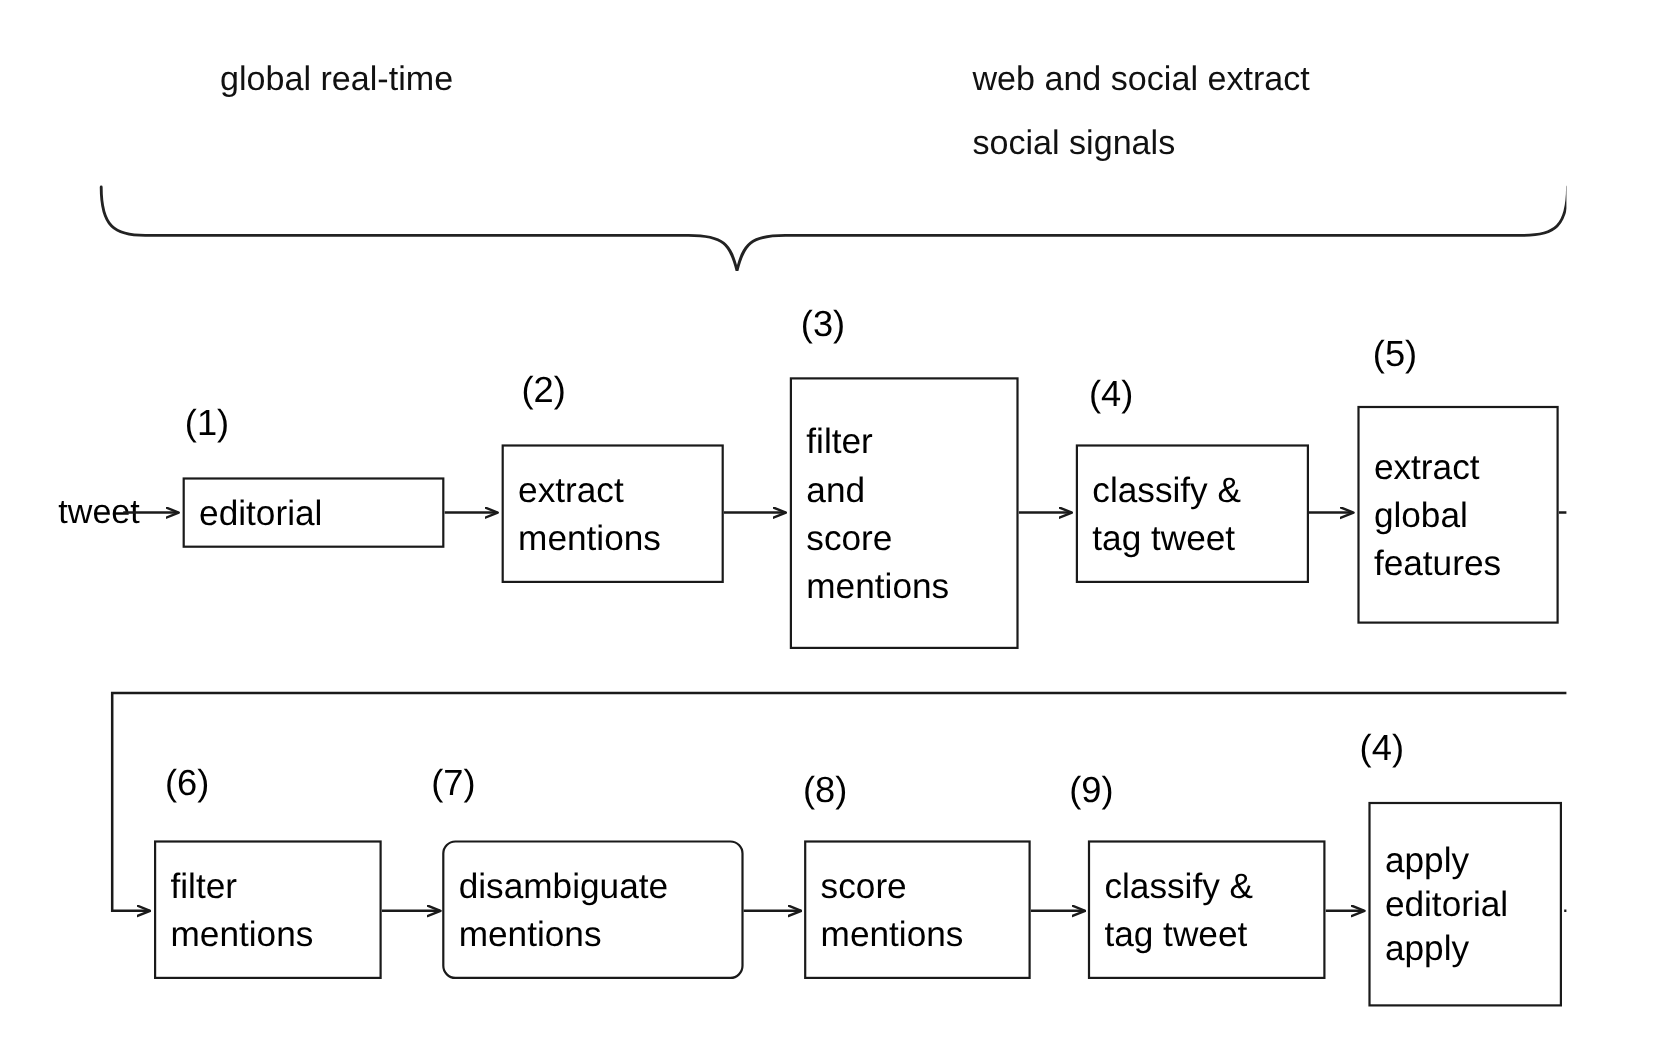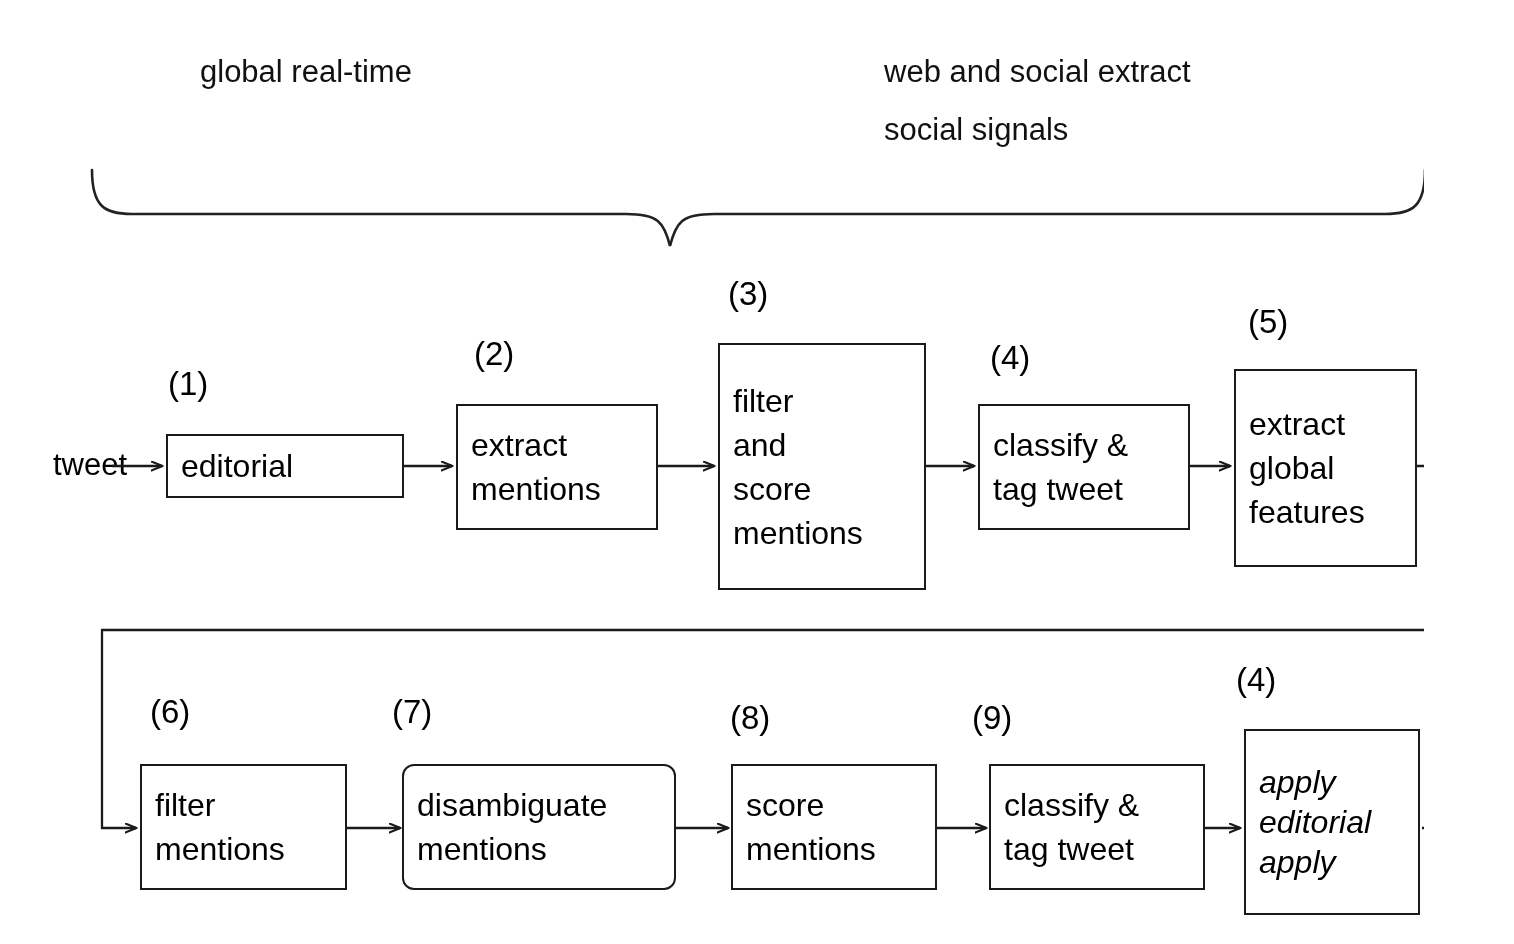--- a/index.html
+++ b/index.html
@@ -58,21 +58,21 @@
     align-items: flex-start;
     padding-left: 13px;
     padding-right: 8px;
   }
   .node .line {
     font-size: 32px;
     line-height: 44px;
     white-space: pre;
     color: #000;
   }
-  .node.tight .line { line-height: 40px; font-style: italic; }
+  .node.tight .line { line-height: 40px; }
 </style>
 </head>
 <body>
 
 <div id="canvas">
 
   <div class="ann-text" style="left:200px; top:48px;">global real-time</div>
 
   <div class="ann-text" style="left:884px; top:48px;">web and social extract</div>
   <div class="ann-text" style="left:884px; top:106px;">social signals</div>

